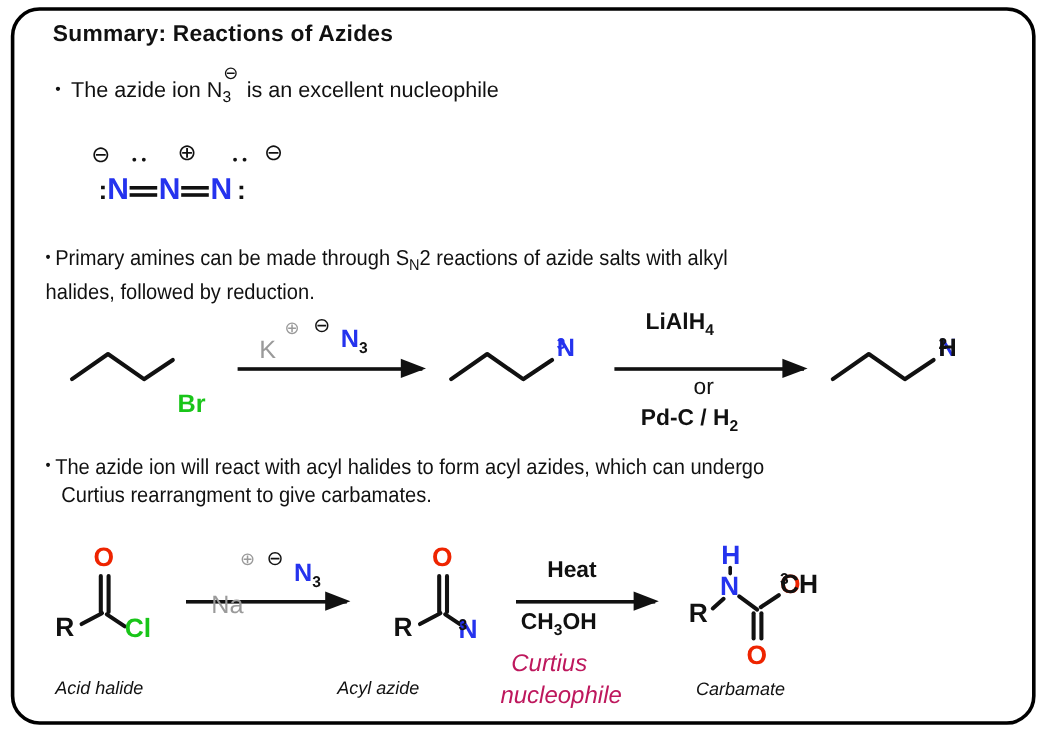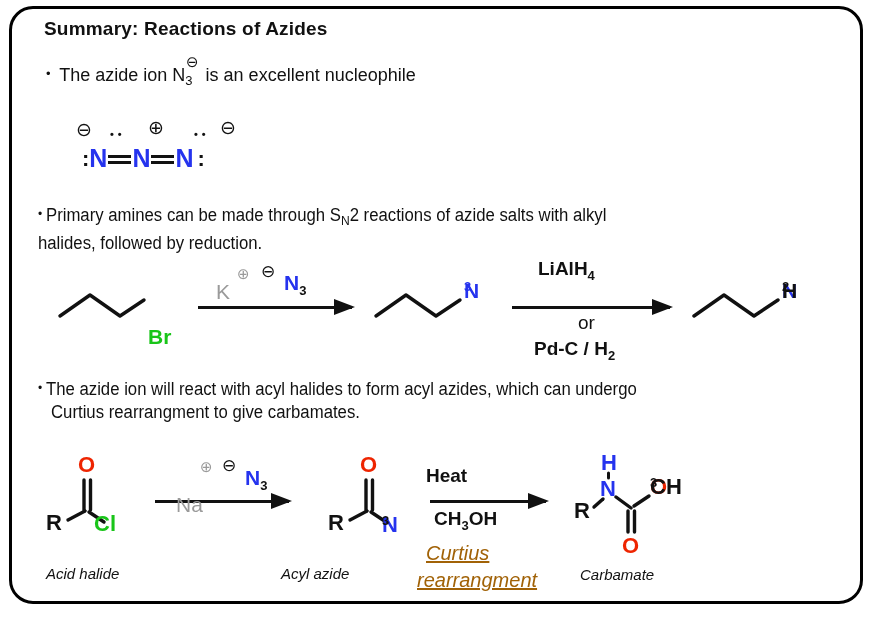--- a/index.html
+++ b/index.html
@@ -43,21 +43,21 @@
   .rarrow{position:absolute;height:0;border-top:3.5px solid #111;}
   .rarrow::after{content:"";position:absolute;right:-3px;top:-9.75px;width:0;height:0;
     border-left:21px solid #111;border-top:8px solid transparent;border-bottom:8px solid transparent;}
   .reagent{position:absolute;line-height:1;white-space:nowrap;}
   .salt-cation{font-size:21px;}
   .salt-charge{font-size:15px;}
   .minus-chg{font-size:17px;color:#111;}
   .bold19{font-size:19px;font-weight:bold;}
   .plain19{font-size:19px;}
   .caption{position:absolute;font-size:15px;font-style:italic;white-space:nowrap;}
-  .note-blue{position:absolute;font-size:20px;font-style:italic;color:#a16207;white-space:nowrap;line-height:1;text-decoration:underline;}
+  .note-blue{position:absolute;font-size:20px;font-style:italic;color:#be185d;white-space:nowrap;line-height:1;}
 </style>
 </head>
 <body>
 
 <div id="canvas">
   <div class="panel-border"></div>
 
   <div class="abs title" style="left:44px;top:18px;">Summary: Reactions of Azides</div>
 
   <div class="abs body-text" style="left:46px;top:62px;">
@@ -135,21 +135,21 @@
 
   <div class="abs mol" style="left:44px;top:454px;width:130px;height:120px;">
     <svg width="130" height="120">
       <line x1="24" y1="66" x2="41" y2="57" stroke="#111" stroke-width="3.4" stroke-linecap="round"></line>
       <line x1="40" y1="26" x2="40" y2="56" stroke="#111" stroke-width="3.4" stroke-linecap="round"></line>
       <line x1="46.5" y1="26" x2="46.5" y2="56" stroke="#111" stroke-width="3.4" stroke-linecap="round"></line>
       <line x1="45" y1="58" x2="60" y2="68" stroke="#111" stroke-width="3.4" stroke-linecap="round"></line>
     </svg>
     <span class="atom-lg red" style="left:34px;top:0px;">O</span>
     <span class="atom-lg black" style="left:2px;top:58px;">R</span>
-    <span class="atom-lg green" style="left:50px;top:59px;text-align:center;">Cl</span>
+    <span class="atom-lg green" style="left:60px;top:59px;text-align:center;">Cl</span>
   </div>
   <span class="caption" style="left:46px;top:565px;">Acid halide</span>
 
   <div class="rarrow" style="left:155px;top:500px;width:134px;"></div>
   <span class="reagent salt-cation gray" style="left:176px;top:494px;">Na</span>
   <span class="reagent salt-charge gray" style="left:200px;top:459px;">⊕</span>
   <span class="reagent minus-chg" style="left:222px;top:457px;">⊖</span>
   <span class="reagent atom blue" style="left:245px;top:467px;"><span>N</span><span class="sub3 black">3</span></span>
 
   <div class="abs mol" style="left:326px;top:454px;width:130px;height:120px;">
@@ -162,24 +162,24 @@
     <span class="atom-lg red" style="left:34px;top:0px;">O</span>
     <span class="atom-lg black" style="left:2px;top:58px;">R</span>
     <span class="atom-lg blue" style="left:56px;top:60px;">
         <span>N</span>
         <span class="sub3 black">3</span>
       </span>
   </div>
   <span class="caption" style="left:281px;top:565px;">Acyl azide</span>
 
   <div class="rarrow" style="left:430px;top:500px;width:116px;"></div>
-  <span class="reagent bold19" style="left:426px;top:466px;text-align:right;">Heat</span>
+  <span class="reagent bold19" style="left:456px;top:466px;text-align:right;">Heat</span>
   <span class="reagent bold19" style="left:434px;top:509px;"><span>CH</span><span class="sub3">3</span><span>OH</span></span>
   <span class="note-blue" style="left:426px;top:543px;">Curtius</span>
-  <span class="note-blue" style="left:417px;top:570px;">rearrangment</span>
+  <span class="note-blue" style="left:417px;top:570px;">nucleophile</span>
 
   <div class="abs mol" style="left:566px;top:448px;width:220px;height:125px;">
     <svg width="220" height="125">
       <line x1="28" y1="59" x2="37" y2="51" stroke="#111" stroke-width="3.4" stroke-linecap="round"></line>
       <line x1="42.5" y1="25" x2="42.5" y2="30" stroke="#111" stroke-width="3" stroke-linecap="round"></line>
       <line x1="50" y1="49" x2="65" y2="60" stroke="#111" stroke-width="3.4" stroke-linecap="round"></line>
       <line x1="62" y1="63" x2="62" y2="84" stroke="#111" stroke-width="3.4" stroke-linecap="round"></line>
       <line x1="68.5" y1="63" x2="68.5" y2="84" stroke="#111" stroke-width="3.4" stroke-linecap="round"></line>
       <line x1="68" y1="58" x2="83" y2="48" stroke="#111" stroke-width="3.4" stroke-linecap="round"></line>
     </svg>

